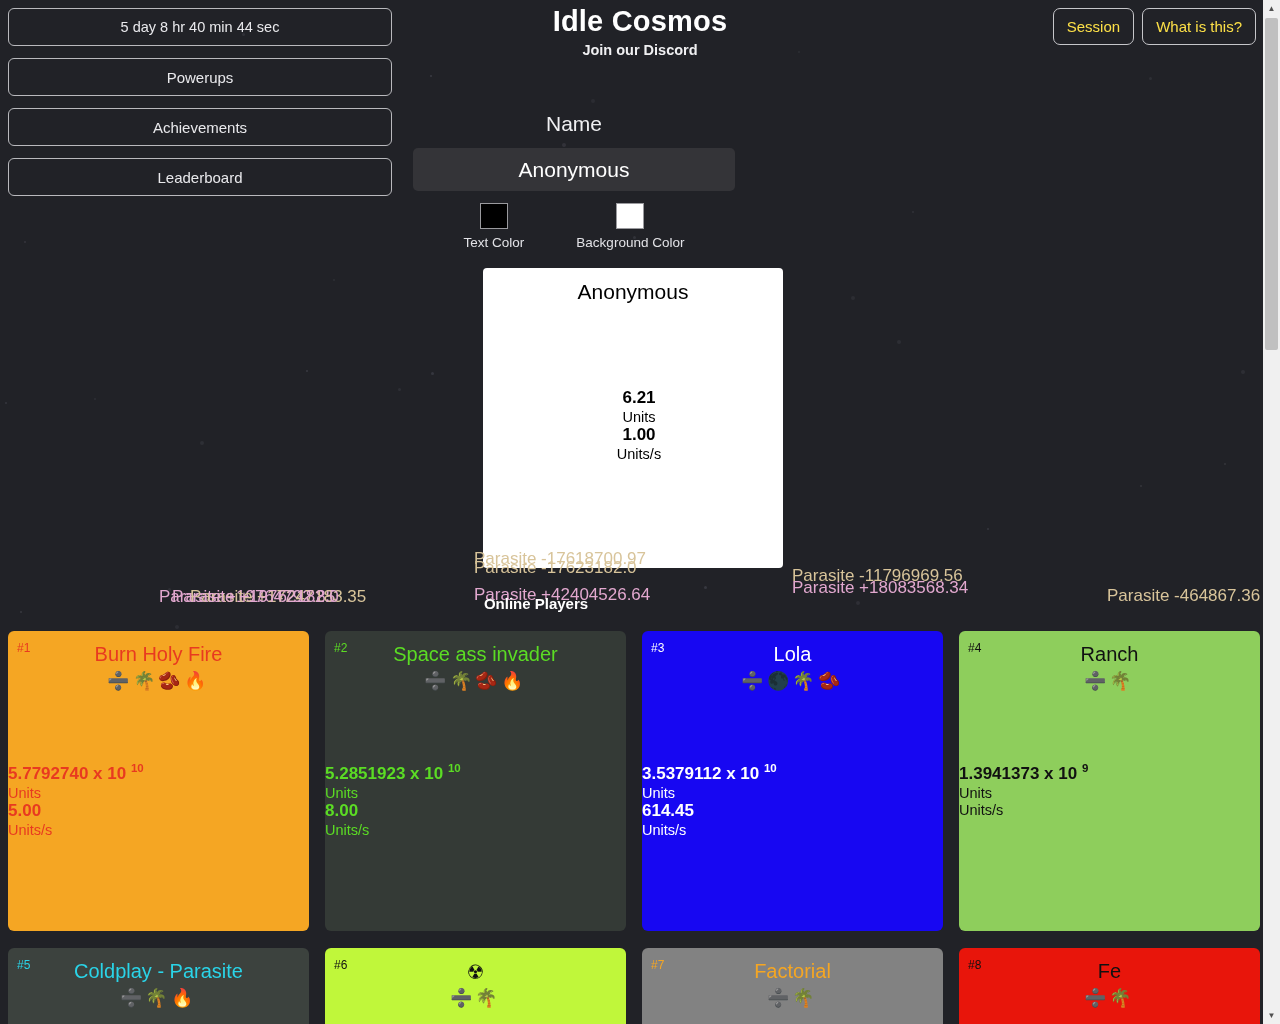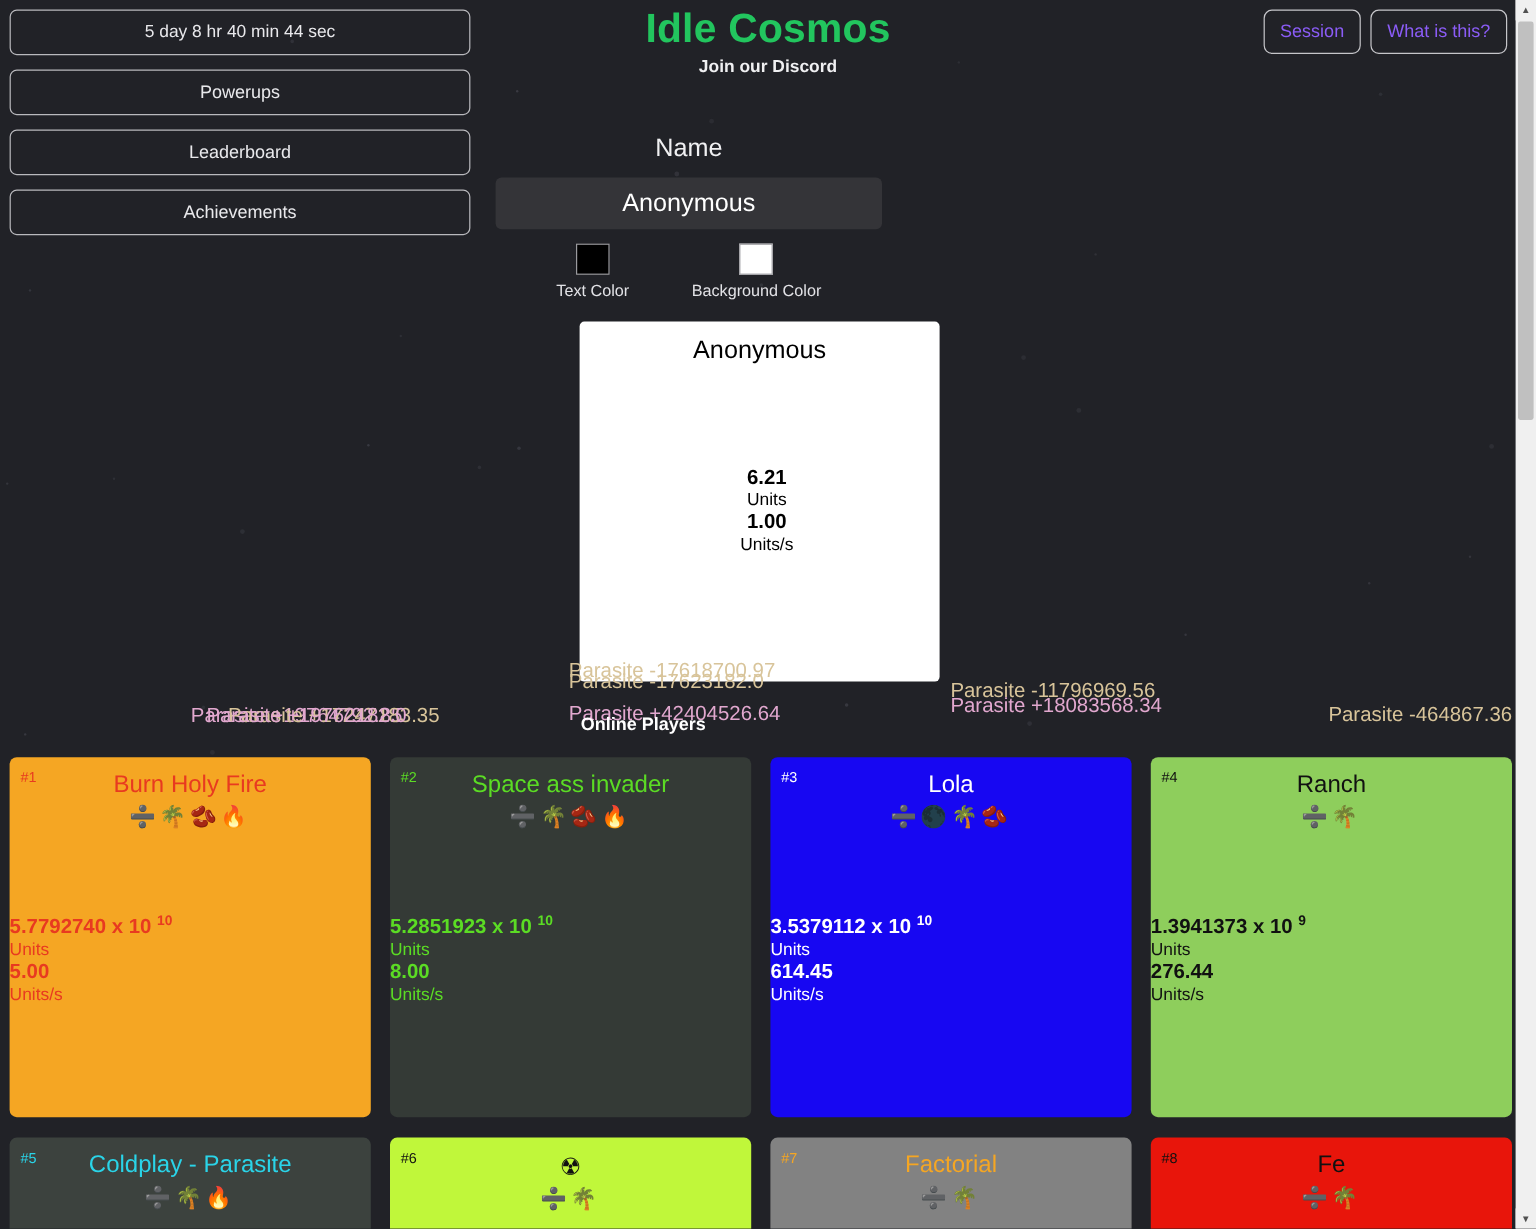--- a/index.html
+++ b/index.html
@@ -40,38 +40,38 @@
     cursor: pointer;
   }
   .side-btn.timer { font-size: 14.5px; }
   
   .header {
     position: absolute; left: 0; top: 0; width: 1280px;
     text-align: center; z-index: 4; pointer-events: none;
   }
   .app-title {
     margin-top: 5px;
-    font-size: 34px; font-weight: 700; color: #22c55e;
+    font-size: 29px; font-weight: 700; color: #ffffff;
     letter-spacing: .2px;
   }
   .discord-link {
     margin-top: 4px;
     font-size: 14.5px; font-weight: 700; color: #f0f0f2;
     pointer-events: auto; cursor: pointer;
     display: inline-block;
   }
   .top-right {
     position: absolute; right: 24px; top: 8px;
     display: flex; gap: 8px; z-index: 6;
   }
   .tr-btn {
     border: 1px solid #c6c6ca;
     border-radius: 7px;
     background: transparent;
-    color: #8b5cf6;
+    color: #fde047;
     font-size: 15px;
     padding: 9px 13px;
     cursor: pointer;
   }
   
   .name-block {
     position: absolute; left: 0; top: 112px; width: 1148px;
     text-align: center; z-index: 5;
   }
   .name-label { font-size: 21px; color: #f0f0f2; }
@@ -256,22 +256,22 @@
       <div class="star" style="width: 3px; height: 3px; left: 170px; top: 769px; opacity: 0.73;"></div>
       <div class="star" style="width: 3px; height: 3px; left: 593px; top: 852px; opacity: 0.71;"></div>
       <div class="star" style="width: 2px; height: 2px; left: 18px; top: 980px; opacity: 0.56;"></div>
       <div class="star" style="width: 4px; height: 4px; left: 524px; top: 889px; opacity: 0.36;"></div>
       <div class="star" style="width: 4px; height: 4px; left: 268px; top: 745px; opacity: 0.4;"></div>
     </div>
 
   <div class="side-col">
     <div class="side-btn timer">5 day 8 hr 40 min 44 sec</div>
     <div class="side-btn">Powerups</div>
+    <div class="side-btn">Achievements</div>
     <div class="side-btn">Leaderboard</div>
-    <div class="side-btn">Achievements</div>
   </div>
 
   <div class="header">
     <div class="app-title">Idle Cosmos</div>
     <div class="discord-link">Join our Discord</div>
   </div>
 
   <div class="top-right">
     <div class="tr-btn">Session</div>
     <div class="tr-btn">What is this?</div>
@@ -350,21 +350,20 @@
           <div class="units-lbl">Units/s</div>
         </div>
       </div>
       <div class="pcard" style="background: rgb(142, 206, 92); color: rgb(17, 17, 17);">
         <div class="rank">#4</div>
         <div class="pname">Ranch</div>
         <div class="emojis">➗🌴</div>
         <div class="stats">
           <div class="units-val">1.3941373 x 10 <sup>9</sup></div>
           <div class="units-lbl">Units</div>
-          <div class="units-val">276.44</div>
           <div class="units-lbl">Units/s</div>
         </div>
       </div>
       <div class="pcard" style="background: rgb(60, 66, 62); color: rgb(42, 212, 232);">
         <div class="rank">#5</div>
         <div class="pname">Coldplay - Parasite</div>
         <div class="emojis">➗🌴🔥</div>
       </div>
       <div class="pcard" style="background: rgb(192, 247, 58); color: rgb(17, 17, 17);">
         <div class="rank">#6</div>

